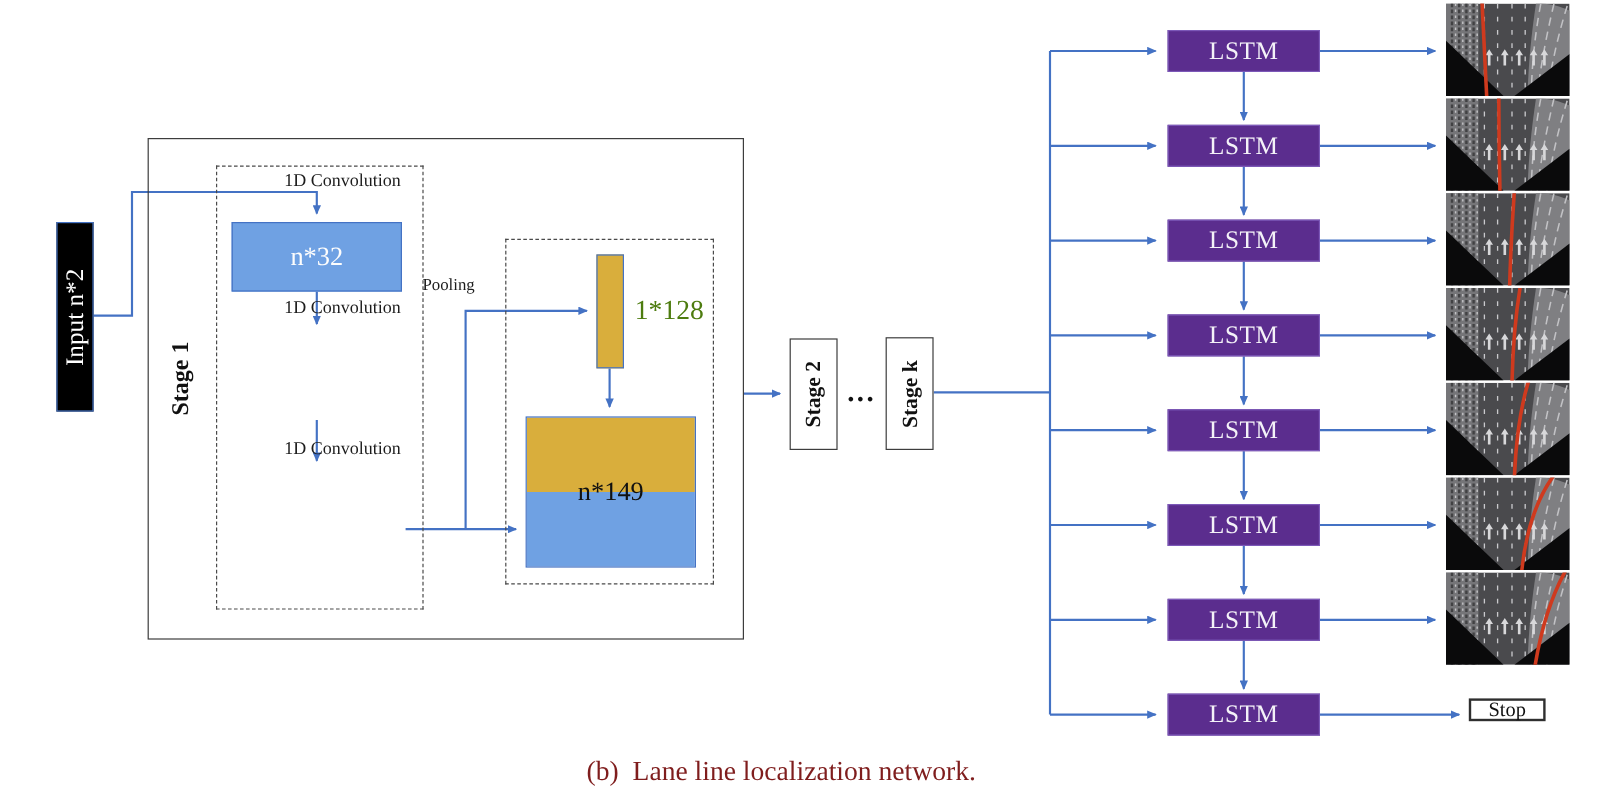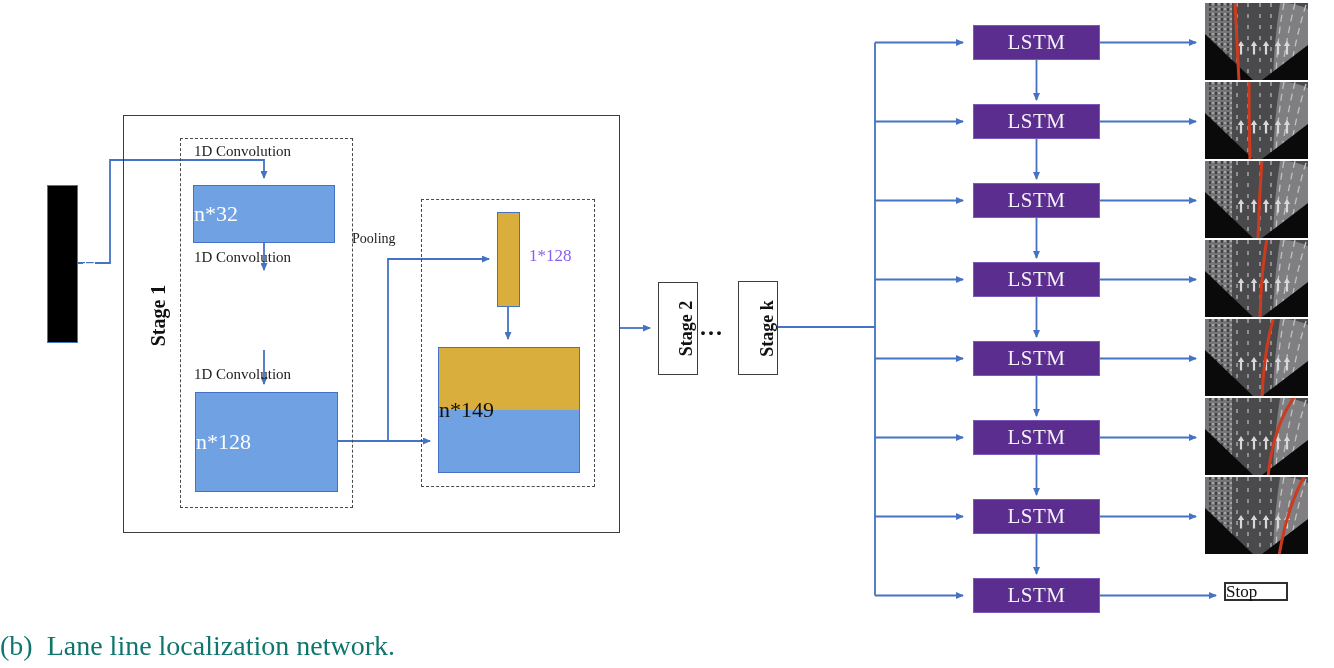--- a/index.html
+++ b/index.html
@@ -1,42 +1,42 @@
 <!DOCTYPE html>
 <html style="--accent: #4472C4; --conv-blue: #6FA1E3; --gold: #D9AE3C; --lstm-purple: #5B2D8E; --lane-red: #CF3A1E;"><head>
 <meta charset="utf-8">
 <style>
   html,body{margin:0;padding:0;background:#ffffff}
   .canvas{position:relative;width:1334px;height:668px;background:#fff;overflow:hidden;
           font-family:"Liberation Serif","DejaVu Serif",serif;color:#111}
   svg.layer{position:absolute;left:0;top:0;width:1334px;height:668px}
   .conn{fill:none;stroke:var(--accent,#4472C4);stroke-width:1.8px}
   .abs{position:absolute;box-sizing:border-box}
-  .flex{display:flex;align-items:center;}
+  .flex{display:flex;align-items:center;justify-content:center}
   .vtext{transform:rotate(-90deg);white-space:nowrap}
   .input-box{background:#000;border:1px solid var(--accent,#4472C4);color:#fff;font-size:21px}
   .outer{border:1.5px solid #3d3d3d}
   .dashedbox{border:1.6px dashed #4a4a4a}
   .conv{background:var(--conv-blue,#6FA1E3);border:1.5px solid var(--accent,#4472C4);color:#fdfdfd;font-size:22px}
-  .oplabel{font-size:15px;color:#1c1c1c;text-align:left;white-space:nowrap}
+  .oplabel{font-size:15px;color:#1c1c1c;text-align:right;white-space:nowrap}
   .small-label{font-size:14px;color:#1c1c1c;white-space:nowrap}
   .fa-title{font-size:19px;color:#1c1c1c;text-align:center;white-space:nowrap}
   .goldbox{background:var(--gold,#D9AE3C);border:1.5px solid var(--accent,#4472C4)}
   .mergedbox{border:1.5px solid var(--accent,#4472C4);color:#111;font-size:22px;
              background:linear-gradient(to bottom, var(--gold,#D9AE3C) 0 50%, var(--conv-blue,#6FA1E3) 50% 100%)}
-  .sizelabel{font-size:17px;color:#8b5cf6;white-space:nowrap}
+  .sizelabel{font-size:23px;color:#4d7c0f;white-space:nowrap}
   .stagebox{background:#fff;border:1.5px solid #3d3d3d;font-weight:bold;font-size:18px}
   .stage1-label{font-weight:bold;font-size:20px;color:#111}
   .dots{font-weight:bold;font-size:24px;letter-spacing:2px;color:#111}
   .lstm{position:absolute;left:973px;width:127px;height:35px;box-sizing:border-box;
         background:var(--lstm-purple,#5B2D8E);border:1px solid #7c58b8;color:#f4f2f8;
         font-size:21px;letter-spacing:.5px;display:flex;align-items:center;justify-content:center}
   .road{position:absolute;left:1205px;width:103px;height:77px}
   .stopbox{background:#fff;border:2px solid #2f2f2f;font-size:17px;color:#111}
-  .caption{position:absolute;left:0;top:630px;width:1302px;text-align:left;font-size:28px;color:#0f766e;white-space:pre}
+  .caption{position:absolute;left:0;top:630px;width:1302px;text-align:center;font-size:23px;color:#7f1d1d;white-space:pre}
 </style>
 </head>
 <body>
 
 <div class="canvas" id="canvas">
 
   <svg class="layer" id="connectors">
     <defs>
       <marker id="ah" markerWidth="8" markerHeight="7" refX="7" refY="3.5" orient="auto" markerUnits="userSpaceOnUse">
         <path d="M0,0 L8,3.5 L0,7 Z" style="fill:var(--accent,#4472C4)"></path>
@@ -85,23 +85,20 @@
     <span class="vtext stage1-label">Stage 1</span>
   </div>
   <div class="abs dashedbox" style="left:180px;top:138px;width:173px;height:370px"></div>
 
   <div class="abs oplabel" style="left:194px;top:143px;width:140px">1D Convolution</div>
   <div class="abs flex conv" style="left:193px;top:185px;width:142px;height:58px">
     <span>n*32</span>
   </div>
   <div class="abs oplabel" style="left:194px;top:249px;width:140px">1D Convolution</div>
   <div class="abs oplabel" style="left:194px;top:366px;width:140px">1D Convolution</div>
-  <div class="abs flex conv" style="left:195px;top:392px;width:143px;height:100px">
-    <span>n*128</span>
-  </div>
 
   <div class="abs small-label" style="left:352px;top:231px;width:72px;text-align:left">Pooling</div>
   <div class="abs dashedbox" style="left:421px;top:199px;width:174px;height:288px"></div>
   <div class="abs goldbox" style="left:497px;top:212px;width:23px;height:95px"></div>
   <div class="abs sizelabel" style="left:529px;top:246px">1*128</div>
   <div class="abs flex mergedbox" style="left:438px;top:347px;width:142px;height:126px">
     <span>n*149</span>
   </div>
 
   <div class="abs flex stagebox" style="left:658px;top:282px;width:40px;height:93px">

